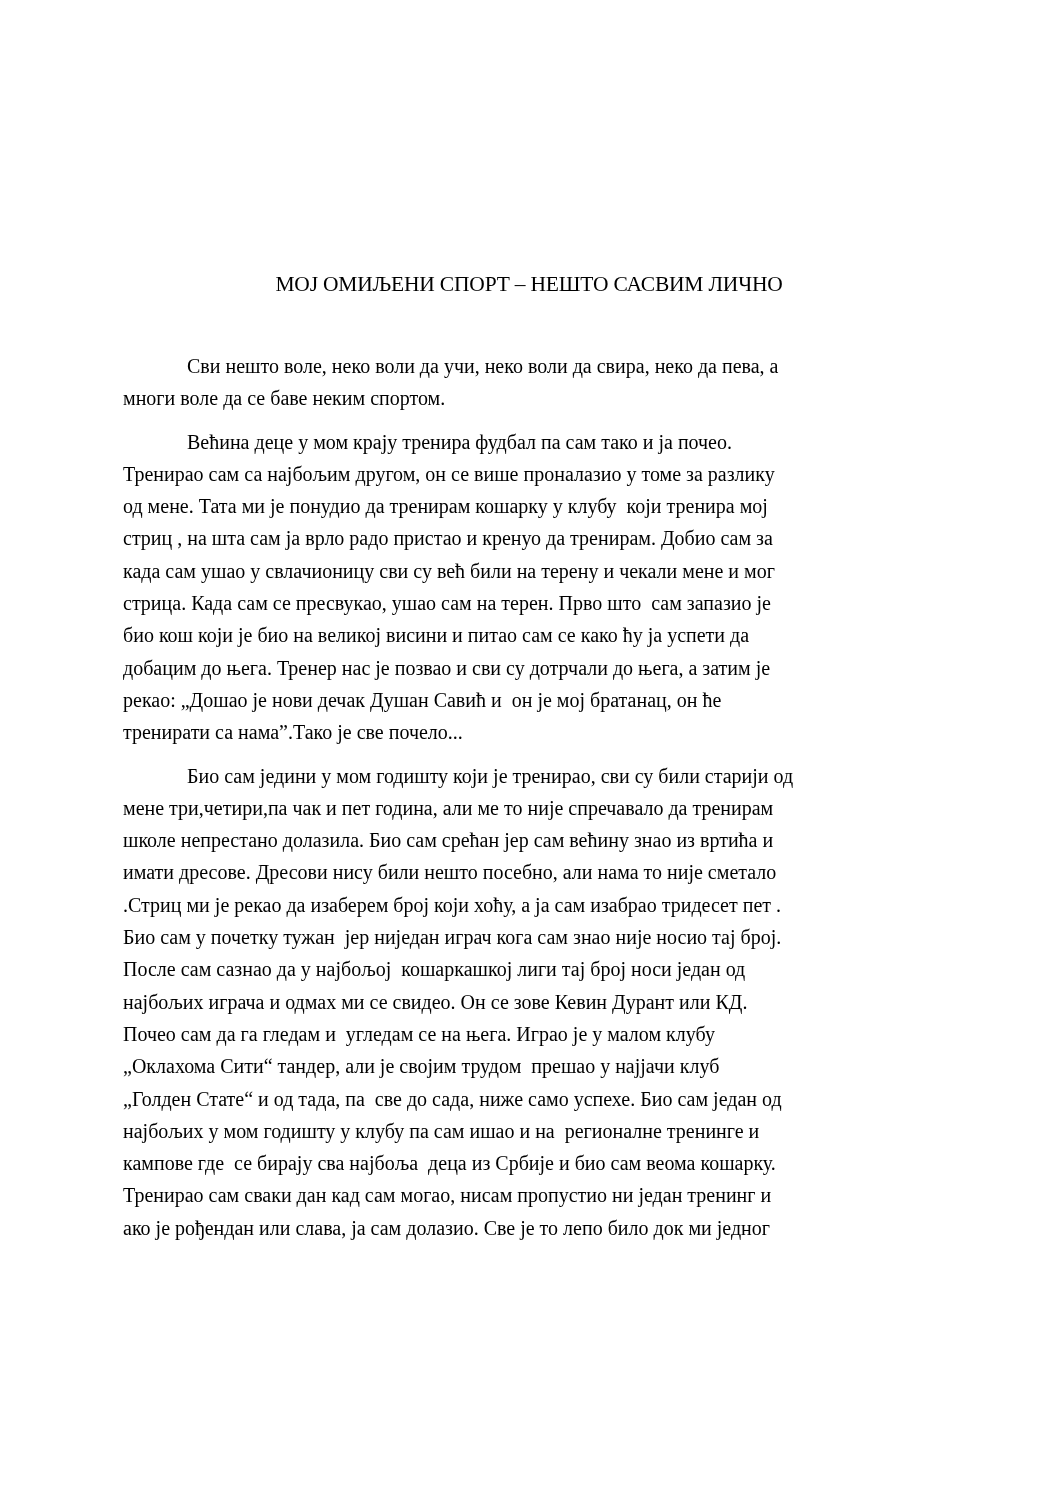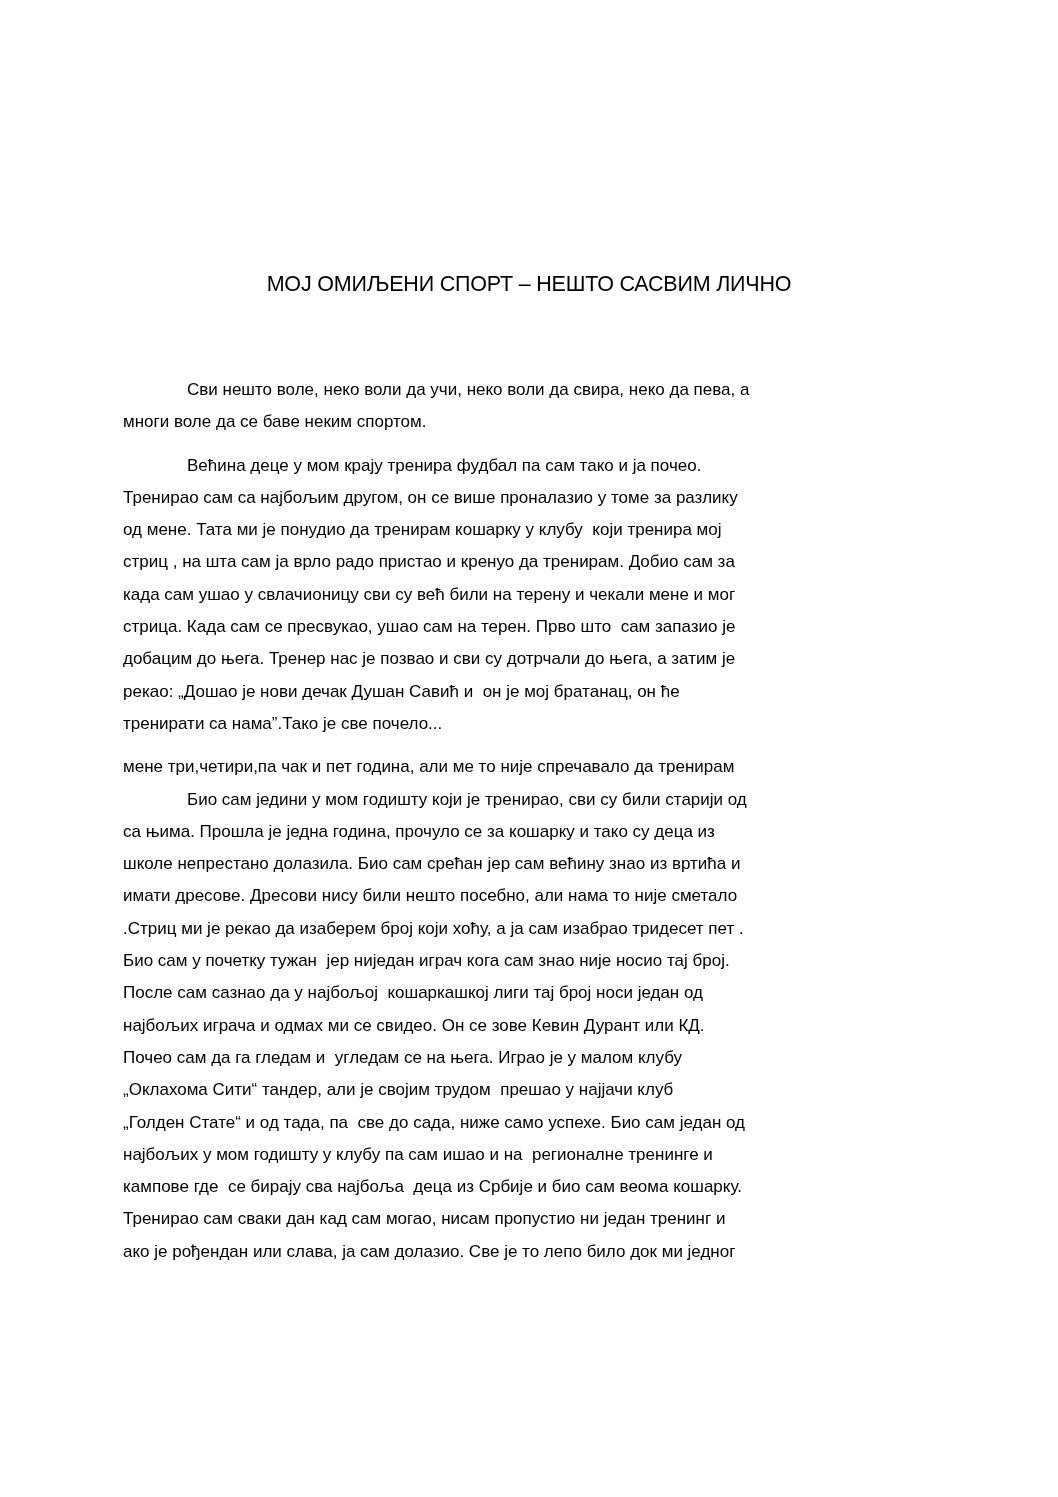--- a/index.html
+++ b/index.html
@@ -1,29 +1,29 @@
 <!DOCTYPE html>
 <html><head>
   <meta charset="utf-8">
   <style>
     html, body { margin: 0; padding: 0; background: #ffffff; }
     body { width: 1058px; height: 1497px; position: relative; overflow: hidden; }
     .page {
       position: absolute; left: 0; top: 0; width: 1058px; height: 1497px;
       background: #ffffff; color: #000000;
-      font-family: Liberation Sans, sans-serif;
+      font-family: Liberation Serif, serif;
     }
     .title {
       position: absolute; left: 0; top: 268px; width: 1058px;
       text-align: center; font-size: 21.5px; line-height: 32px;
       letter-spacing: -0.2px;
     }
     .body {
-      position: absolute; left: 123px; top: 374px; width: 810px;
-      font-size: 17px; line-height: 32.3px;
+      position: absolute; left: 123px; top: 350px; width: 810px;
+      font-size: 20px; line-height: 32.3px;
     }
     .para { margin: 0 0 11px 0; }
     .line { display: block; white-space: pre; height: 32.3px; }
     .line.indent { padding-left: 64px; }
   </style>
 </head>
 <body>
 
 <div class="page">
   <div class="title">МОЈ ОМИЉЕНИ СПОРТ – НЕШТО САСВИМ ЛИЧНО</div>
@@ -34,29 +34,29 @@
       <span class="line">многи воле да се баве неким спортом.</span>
     </div>
 
     <div class="para">
       <span class="line indent">Већина деце у мом крају тренира фудбал па сам тако и ја почео.</span>
       <span class="line">Тренирао сам са најбољим другом, он се више проналазио у томе за разлику</span>
       <span class="line">од мене. Тата ми је понудио да тренирам кошарку у клубу  који тренира мој</span>
       <span class="line">стриц , на шта сам ја врло радо пристао и кренуо да тренирам. Добио сам за</span>
       <span class="line">када сам ушао у свлачионицу сви су већ били на терену и чекали мене и мог</span>
       <span class="line">стрица. Када сам се пресвукао, ушао сам на терен. Прво што  сам запазио је</span>
+      <span class="line">био кош који је био на великој висини и питао сам се како ћу ја успети да</span>
       <span class="line">добацим до њега. Тренер нас је позвао и сви су дотрчали до њега, а затим је</span>
       <span class="line">рекао: „Дошао је нови дечак Душан Савић и  он је мој братанац, он ће</span>
       <span class="line">тренирати са нама”.Тако је све почело...</span>
     </div>
 
     <div class="para">
+      <span class="line indent">Био сам једини у мом годишту који је тренирао, сви су били старији од</span>
       <span class="line">мене три,четири,па чак и пет година, али ме то није спречавало да тренирам</span>
-      <span class="line indent">Био сам једини у мом годишту који је тренирао, сви су били старији од</span>
-      <span class="line">са њима. Прошла је једна година, прочуло се за кошарку и тако су деца из</span>
       <span class="line">школе непрестано долазила. Био сам срећан јер сам већину знао из вртића и</span>
       <span class="line">имати дресове. Дресови нису били нешто посебно, али нама то није сметало</span>
       <span class="line">.Стриц ми је рекао да изаберем број који хоћу, а ја сам изабрао тридесет пет .</span>
       <span class="line">Био сам у почетку тужан  јер ниједан играч кога сам знао није носио тај број.</span>
       <span class="line">После сам сазнао да у најбољој  кошаркашкој лиги тај број носи један од</span>
       <span class="line">најбољих играча и одмах ми се свидео. Он се зове Кевин Дурант или КД.</span>
       <span class="line">Почео сам да га гледам и  угледам се на њега. Играо је у малом клубу</span>
       <span class="line">„Оклахома Сити“ тандер, али је својим трудом  прешао у најјачи клуб</span>
       <span class="line">„Голден Стате“ и од тада, па  све до сада, ниже само успехе. Био сам један од</span>
       <span class="line">најбољих у мом годишту у клубу па сам ишао и на  регионалне тренинге и</span>

